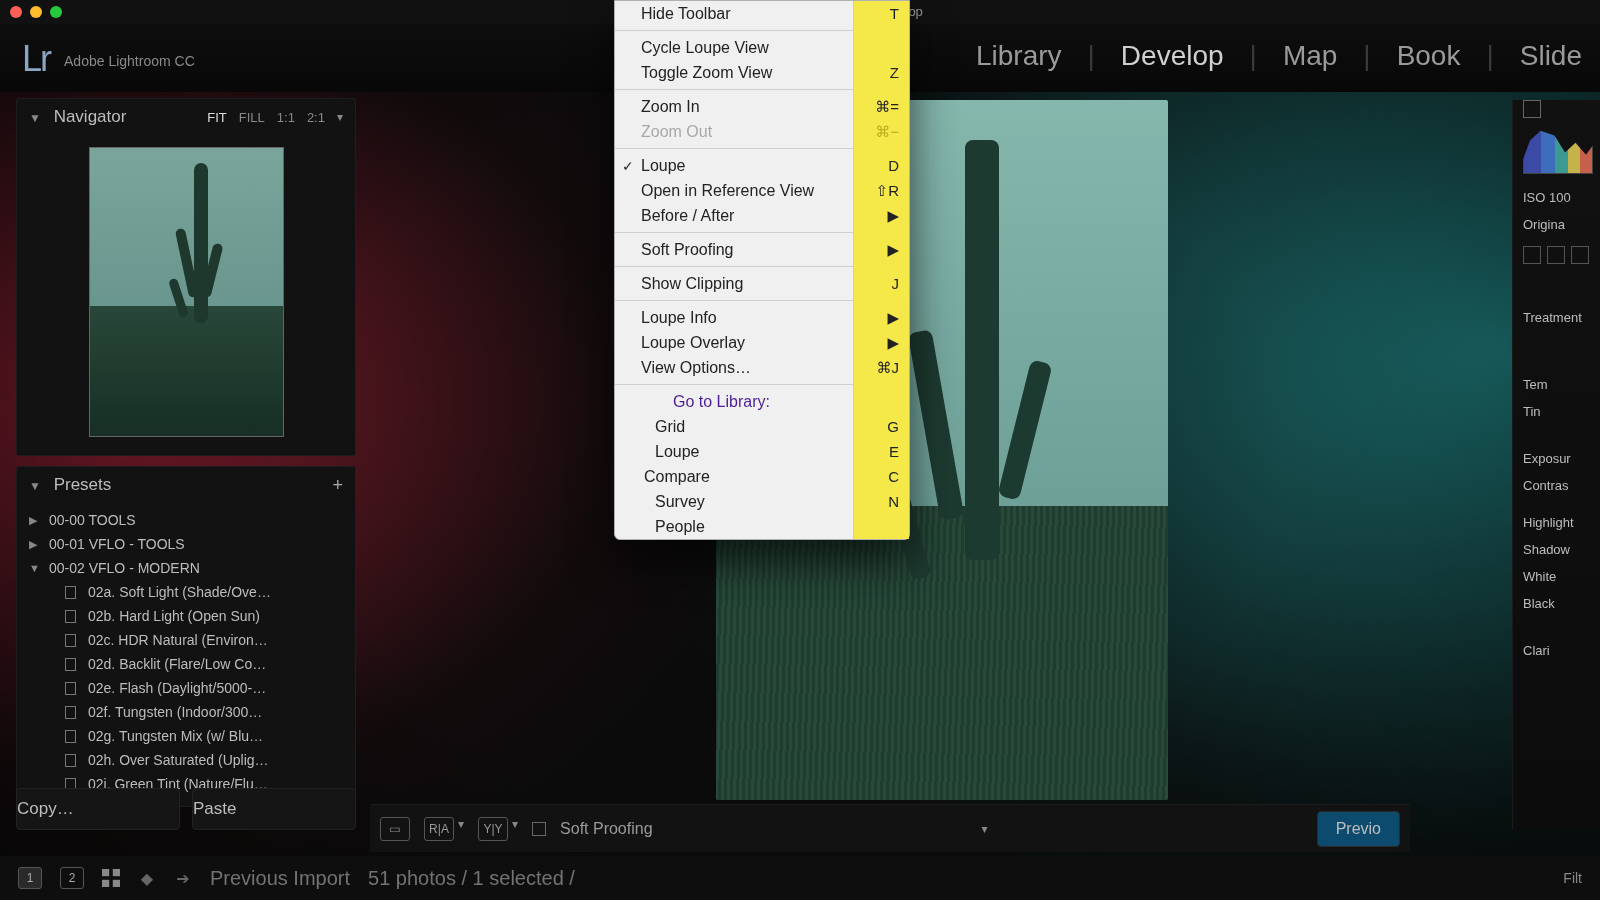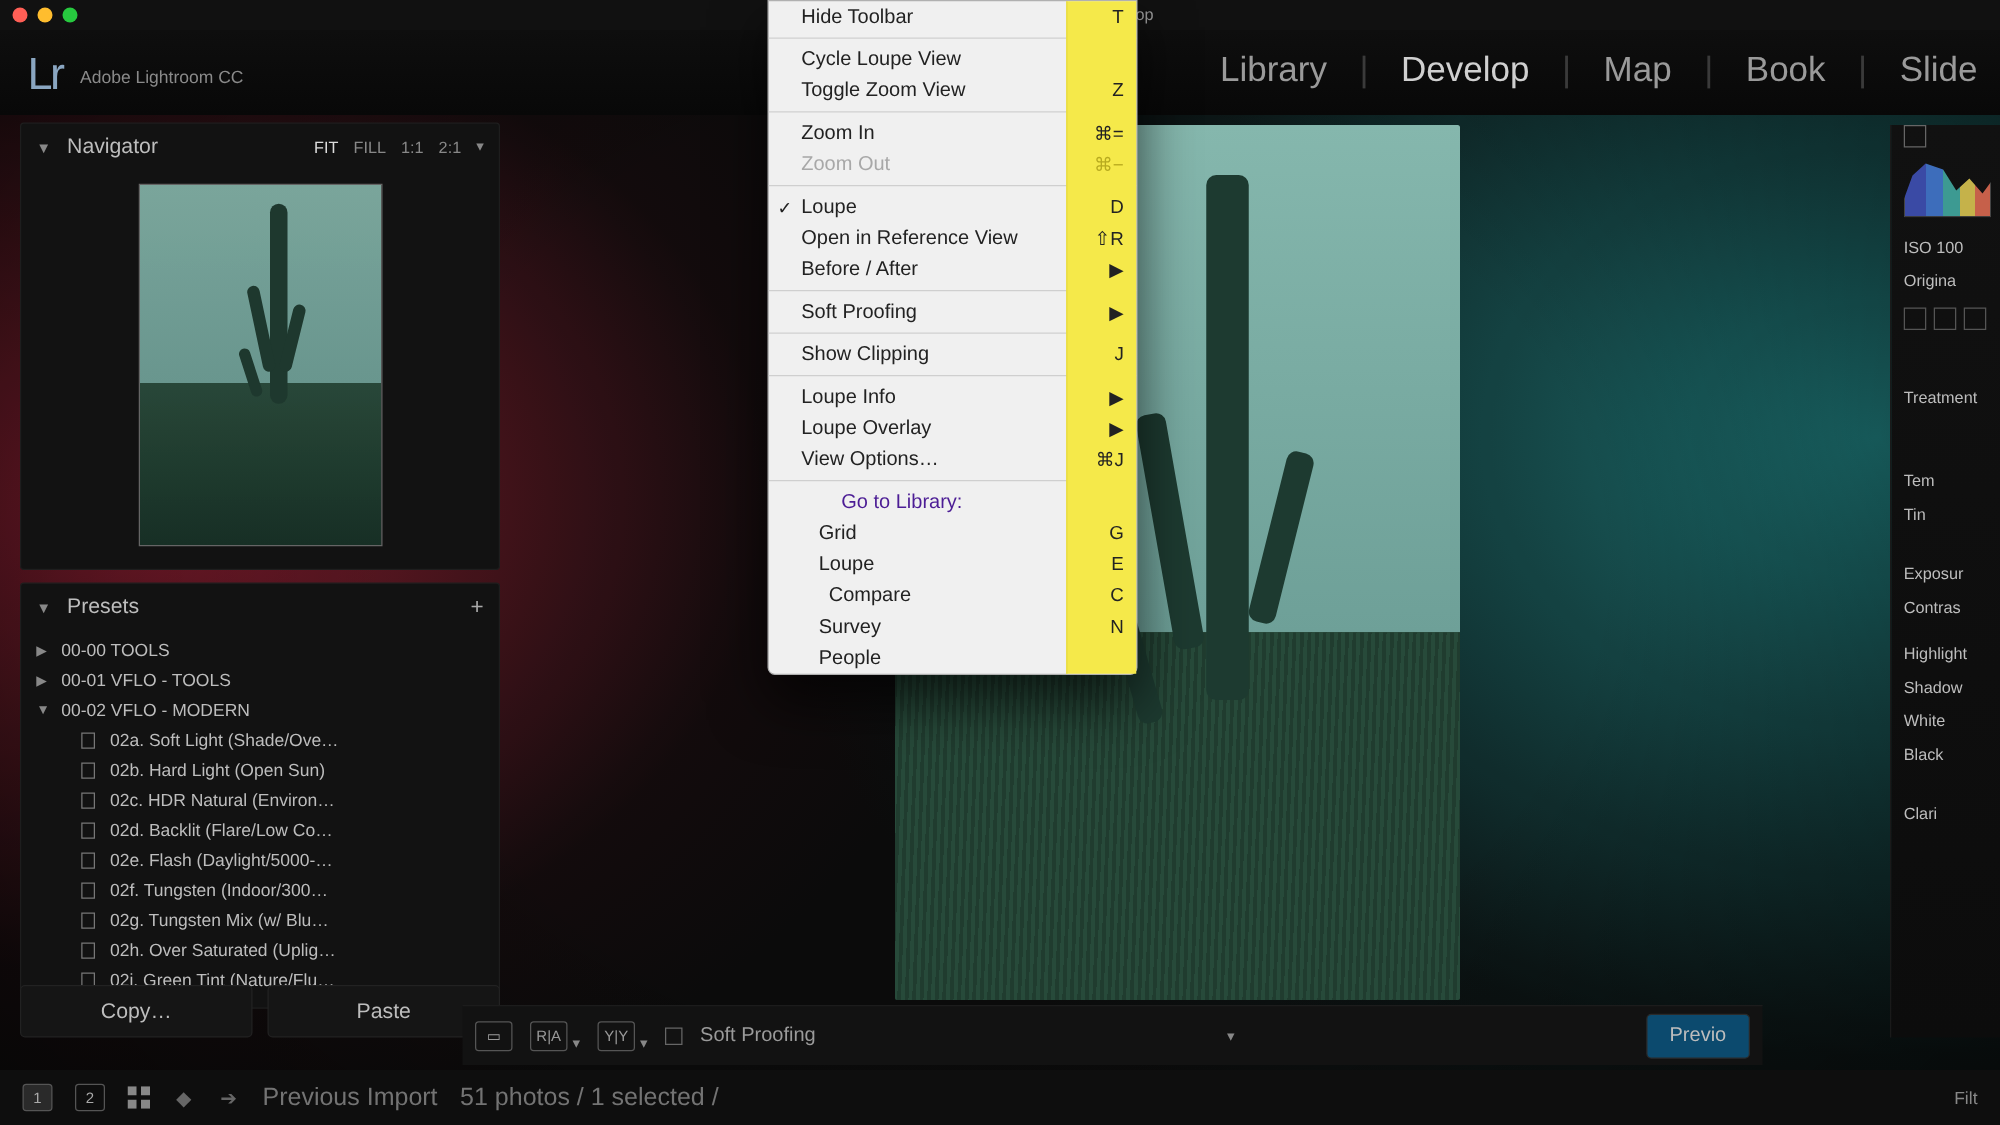--- a/index.html
+++ b/index.html
@@ -38,21 +38,21 @@
   .modules{position:absolute;right:18px;top:16px;display:flex;align-items:baseline;
     gap:26px;color:#9a9a9a;font-size:28px;font-weight:300;}
   .modules .sep{color:#3a3a3a;font-size:28px;}
   .modules .mod{cursor:pointer;}
   .modules .active{color:#d0d0d0;}
   .top-edge-arrow{position:absolute;left:50%;top:92px;transform:translateX(-50%);
     width:0;height:0;border-left:12px solid transparent;border-right:12px solid transparent;
     border-bottom:12px solid #2a2a2a;z-index:4;}
 
   
-  .left-col{position:absolute;left:16px;top:98px;width:384px;bottom:70px;z-index:3;}
+  .left-col{position:absolute;left:16px;top:98px;width:340px;bottom:70px;z-index:3;}
   .panel{margin-bottom:10px;background:#121212;border:1px solid #1e1e1e;border-radius:3px;}
   .panel-h{display:flex;align-items:center;justify-content:space-between;
     padding:8px 12px;color:#bdbdbd;font-size:17px;}
   .panel-h .tri{margin-right:8px;font-size:12px;color:#888;}
   .nav-zoom{display:flex;gap:12px;color:#888;font-size:13px;}
   .nav-zoom .sel{color:#ddd;}
   .thumb-wrap{display:flex;justify-content:center;padding:12px 0 18px;}
   .thumb{width:195px;height:290px;border:1px solid #666;background:
     linear-gradient(180deg,#7aa39a 0%,#6a958d 55%,#2c4a3c 55%,#1c3329 100%);
     position:relative;filter:contrast(1.05);}
@@ -67,41 +67,41 @@
   .tree{padding:4px 6px 10px;font-size:14px;color:#bdbdbd;}
   .tree-row{display:flex;align-items:center;gap:10px;padding:4px 6px;cursor:pointer;border-radius:3px;}
   .tree-row .caret{width:10px;display:inline-block;color:#888;font-size:11px;}
   .tree-row.folder>.label{font-weight:500;}
   .tree-row.child{padding-left:42px;}
   .tree-row.child .page{width:11px;height:13px;border:1px solid #777;margin-right:2px;}
   .tree-row.child .label{white-space:nowrap;overflow:hidden;text-overflow:ellipsis;max-width:230px;}
 
   .copy-paste{position:absolute;left:0;right:0;bottom:0;display:flex;gap:12px;}
   .btn{flex:1;background:#151515;border:1px solid #222;border-radius:4px;
-    text-align:center;padding:10px 0;font-size:17px;color:#bdbdbd;cursor:pointer;}
+    text-align:left;padding:10px 0;font-size:17px;color:#bdbdbd;cursor:pointer;}
 
   
   .center-img{position:absolute;left:716px;top:100px;width:452px;height:700px;z-index:2;
     background:linear-gradient(180deg,#85b7ad 0%,#6ea098 58%,#2b4c3d 58%,#1a3026 100%);
     border-radius:2px;overflow:hidden;}
   .center-img .cac{background:#1d3a30;}
   .center-img .cac.main{left:55%;top:40px;width:34px;height:420px;}
   .center-img .cac.a1{left:46%;top:230px;width:24px;height:190px;transform:rotate(-10deg);}
   .center-img .cac.a2{left:66%;top:260px;width:22px;height:140px;transform:rotate(14deg);}
   .center-img .cac.a3{left:40%;top:370px;width:20px;height:110px;transform:rotate(-16deg);}
   .center-img .grass{position:absolute;left:0;right:0;bottom:0;height:42%;
     background:repeating-linear-gradient(92deg,#203c2f 0 3px,#274a3a 3px 6px);}
 
   
   .btm{position:absolute;left:370px;right:190px;bottom:48px;height:48px;
     display:flex;align-items:center;gap:14px;padding:0 10px;z-index:3;
     background:#121212;border-top:1px solid #1c1c1c;}
   .tb-icon{width:30px;height:24px;border:1px solid #555;border-radius:3px;cursor:pointer;
     display:flex;align-items:center;justify-content:center;font-size:12px;color:#999;}
-  .tb-group{display:flex;align-items:flex-end;gap:4px;}
+  .tb-group{display:flex;align-items:flex-start;gap:4px;}
   .tb-caret{font-size:12px;color:#888;cursor:pointer;}
   .sp-chk{width:14px;height:14px;border:1px solid #666;cursor:pointer;}
   .sp-lab{color:#9a9a9a;font-size:16px;}
   .prev-btn{margin-left:auto;background:#0c4a6e;border:1px solid #2a2a2a;border-radius:4px;
     padding:8px 18px;font-size:16px;color:#bdbdbd;cursor:pointer;}
 
   
   .film-hdr{position:absolute;left:0;right:0;bottom:0;height:44px;background:#0e0e0e;
     display:flex;align-items:center;padding:0 18px;gap:18px;z-index:3;}
   .film-num{width:24px;height:22px;border:1px solid #555;border-radius:3px;font-size:12px;
@@ -392,21 +392,21 @@
         <span class="lbl">Go to Library:</span>
       </div>
       <div class="mi" style="padding-left: 40px;">
         <span class="lbl">Grid</span>
         <span class="sc">G</span>
       </div>
       <div class="mi" style="padding-left: 40px;">
         <span class="lbl">Loupe</span>
         <span class="sc">E</span>
       </div>
-      <div class="mi" style="padding-left: 48px;">
+      <div class="mi" style="padding-left: 29px;">
         <span class="lbl">Compare</span>
         <span class="sc">C</span>
       </div>
       <div class="mi" style="padding-left: 40px;">
         <span class="lbl">Survey</span>
         <span class="sc">N</span>
       </div>
       <div class="mi" style="padding-left: 40px;">
         <span class="lbl">People</span>
         <span class="sc"></span>

